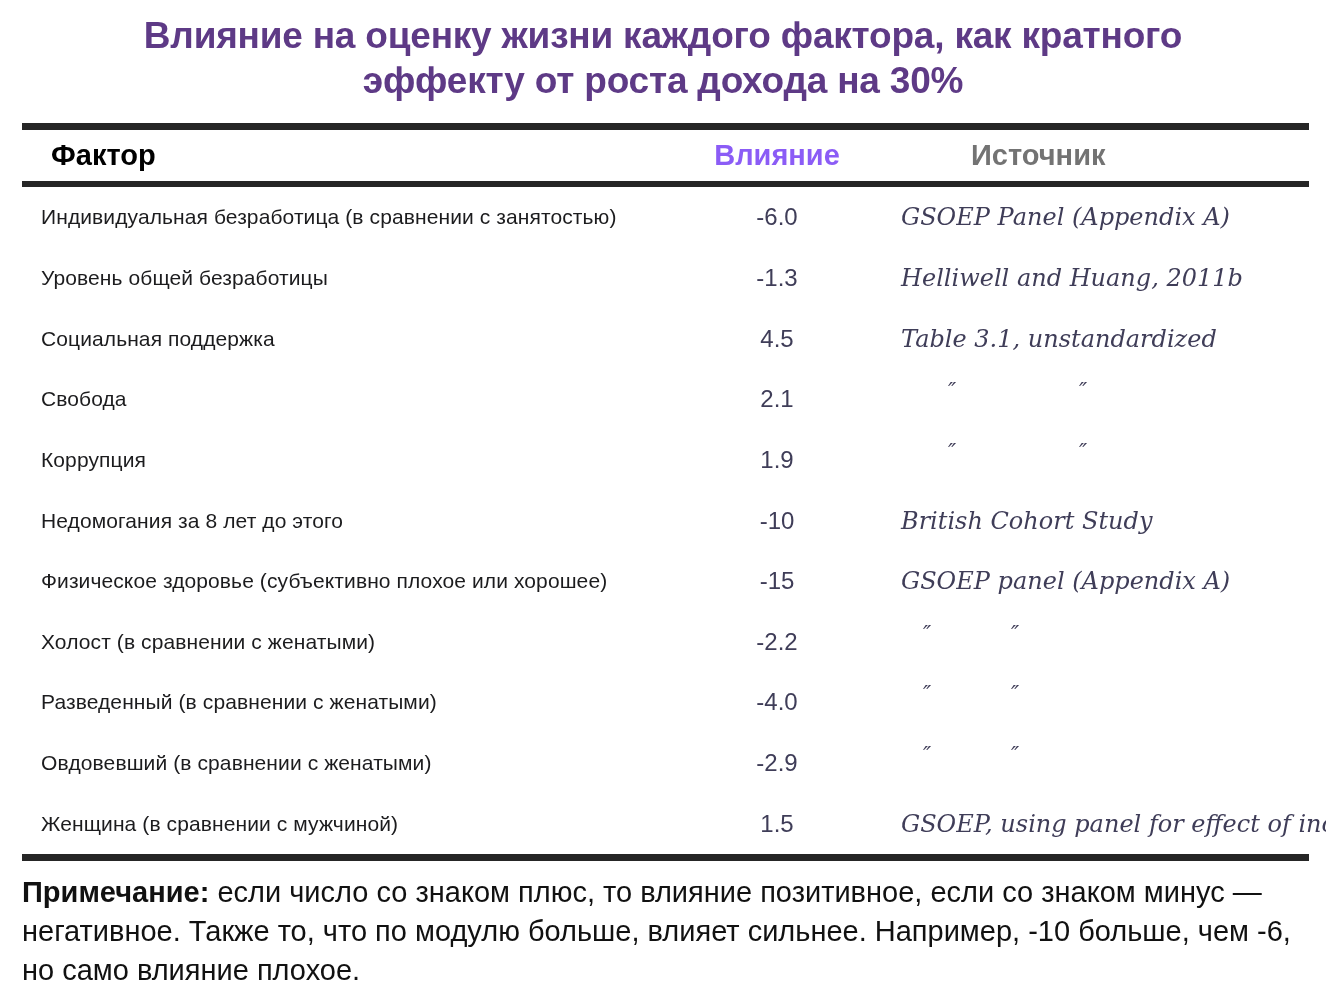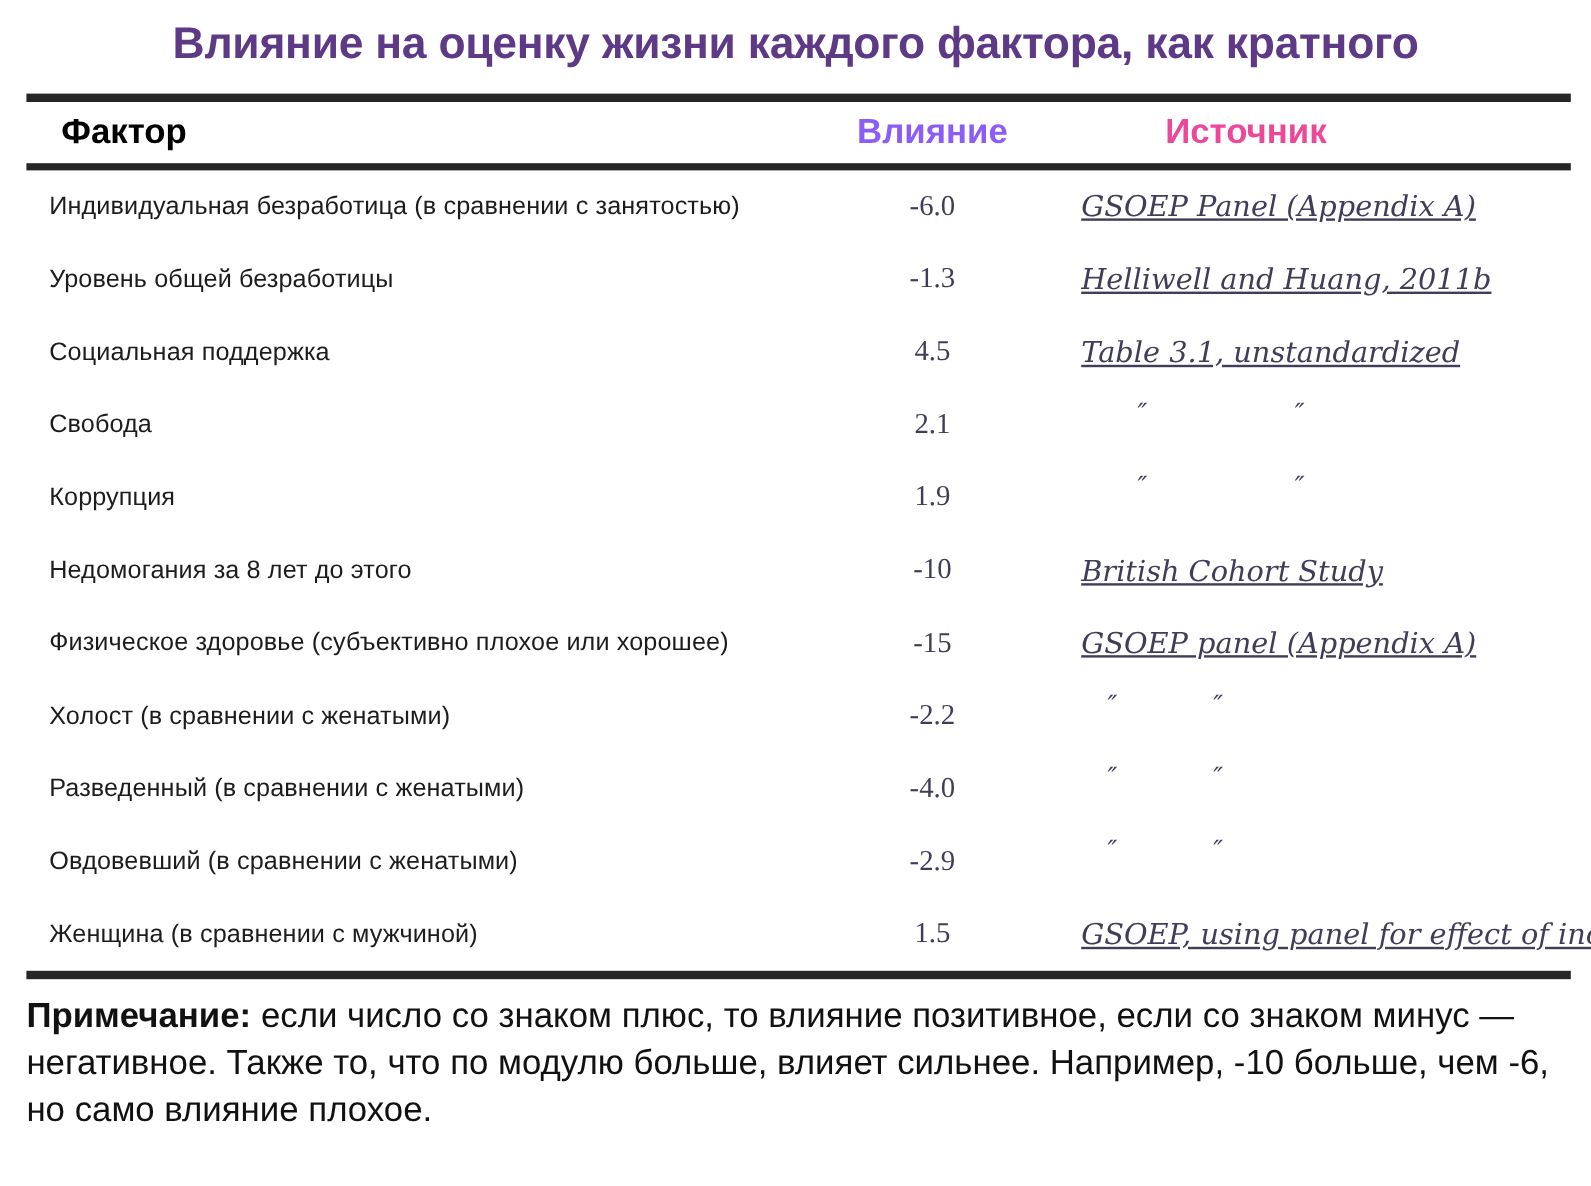--- a/index.html
+++ b/index.html
@@ -20,51 +20,52 @@
   .rule{width:100%;background:var(--rule-color);}
   .rule.top{height:7px;}
   .rule.mid{height:6px;}
   .rule.bottom{height:7px;}
 
   .grid-row{display:grid;grid-template-columns:644px 200px 1fr;align-items:center;margin-left:11px;}
 
   .header-row{height:51px;}
   .h-factor{padding-left:18px;font-weight:700;font-size:29px;color:#000;}
   .h-impact{text-align:center;font-weight:700;font-size:29px;color:#8b5cf6;}
-  .h-source{padding-left:94px;font-weight:700;font-size:29px;color:#ec4899;}
+  .h-source{padding-left:94px;font-weight:700;font-size:29px;color:#737373;}
 
   .rows{height:667px;display:flex;flex-direction:column;}
   .row{flex:1;}
 
   .cell-factor{padding-left:8px;font-size:21px;color:var(--text-color);
     letter-spacing:0.1px;white-space:nowrap;}
-  .cell-impact{text-align:center;font-family:Liberation Serif, serif;
+  .cell-impact{text-align:center;font-family:Liberation Sans, sans-serif;
     font-size:24px;color:var(--serif-color);}
   .cell-source{position:relative;height:100%;display:flex;align-items:center;
     padding-left:24px;font-family:"DejaVu Serif",serif;font-style:italic;
-    font-size:24px;color:var(--serif-color);white-space:nowrap;text-decoration:underline;}
+    font-size:24px;color:var(--serif-color);white-space:nowrap;}
   .ditto{position:absolute;top:50%;transform:translateY(-85%);
     font-family:"DejaVu Serif",serif;font-style:italic;font-size:22px;
     color:var(--serif-color);}
   .ditto-wide-1{left:71px;}
   .ditto-wide-2{left:202px;}
   .ditto-narrow-1{left:46px;}
   .ditto-narrow-2{left:134px;}
 
   .note{margin:12px 22px 0 22px;width:1270px;font-size:29px;line-height:39px;
     color:#111;}
   .note b{font-weight:700;}
 </style>
 </head>
 <body>
 
 <div class="page">
 
   <div class="title">
     <div>Влияние на оценку жизни каждого фактора, как кратного</div>
+    <div>эффекту от роста дохода на 30%</div>
   </div>
 
   <div class="table-wrap">
     <div class="rule top"></div>
 
     <div class="grid-row header-row">
       <div class="h-factor">Фактор</div>
       <div class="h-impact">Влияние</div>
       <div class="h-source">Источник</div>
     </div>

